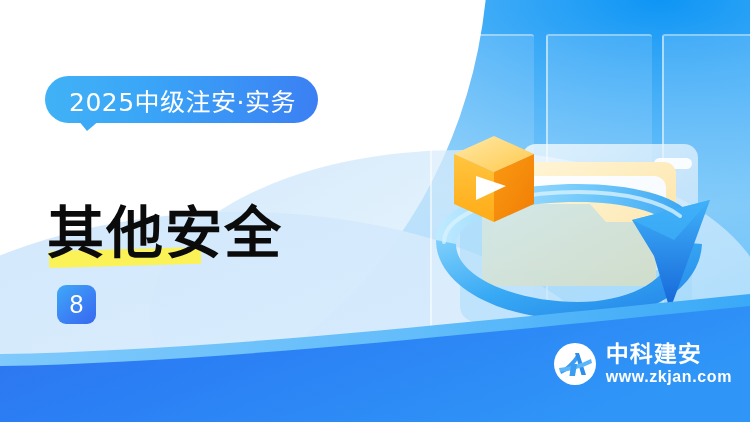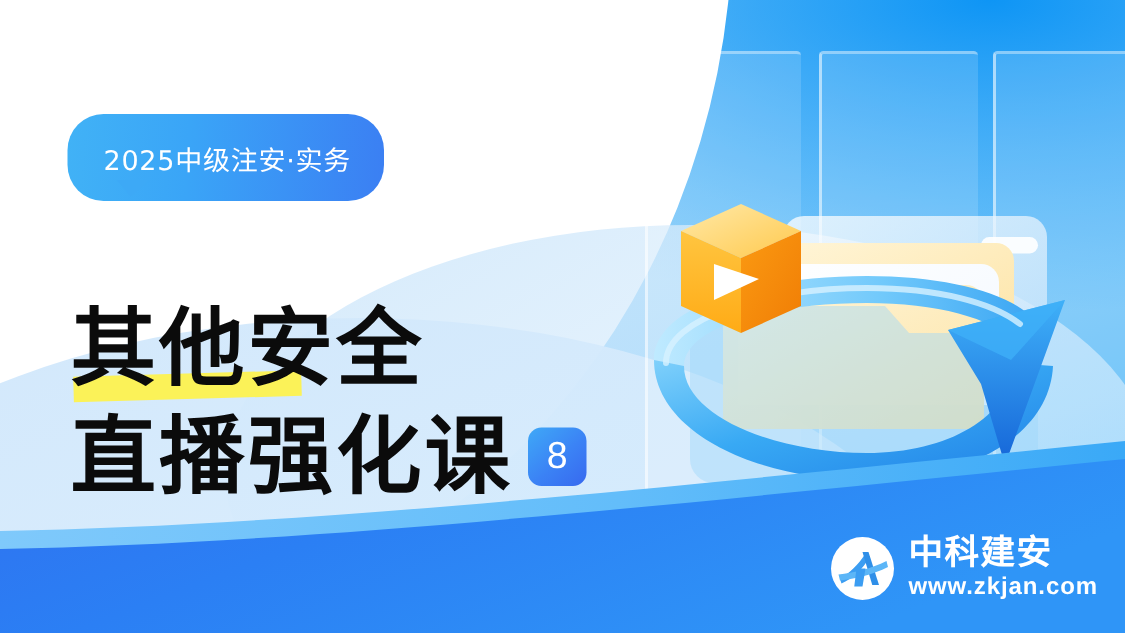--- a/index.html
+++ b/index.html
@@ -104,26 +104,26 @@
   .pill-wrap {
     position: absolute;
     left: 45px;
     top: 76px;
   }
   .pill {
     position: relative;
     display: inline-flex;
     align-items: center;
     justify-content: center;
-    height: 58px;
+    height: 47px;
     padding: 0 22px 0 24px;
     border-radius: 24px;
     background: linear-gradient(95deg, #41b2f6 0%, #3aa5f7 38%, #3b7ff3 100%);
     color: #ffffff;
-    font-size: 18px;
+    font-size: 25px;
     letter-spacing: .5px;
     white-space: nowrap;
     font-family: "DejaVu Sans", "Liberation Sans", sans-serif;
   }
   .pill-tail {
     position: absolute;
     left: 33px;
     top: 44px;
     width: 0; height: 0;
     border-left: 9px solid transparent;
@@ -190,21 +190,21 @@
     left: 418px;
     top: 92px;
     width: 300px;
     height: 250px;
   }
 
   
   .logo {
     position: absolute;
     right: 18px;
-    bottom: 21px;
+    bottom: 36px;
     display: flex;
     align-items: center;
     gap: 9px;
     justify-content: flex-end;
   }
   .logo-mark {
     width: 44px;
     height: 44px;
     flex: 0 0 44px;
   }
@@ -358,21 +358,20 @@
     </div>
     <div class="pill-tail"></div>
   </div>
 
   <div class="headline">
     <div class="h-line">
       <span class="marker"></span>
       <span class="txt">其他安全</span>
     </div>
     <div class="h-line">
-      <span class="txt">直播强化课</span>
       <span class="num-badge">8</span>
     </div>
   </div>
 
   <div class="logo">
     <div class="logo-mark">
       <svg viewBox="0 0 44 44" width="44" height="44" xmlns="http://www.w3.org/2000/svg">
         <circle cx="22" cy="22" r="21" fill="#ffffff"></circle>
         <path d="M7 29 C13 25, 19 20, 24 12 L27 14 C22 23, 15 29, 8 32 Z" fill="#3b9df2"></path>
         <path d="M22 11 L26 11 L33 33 L28.5 33 Z" fill="#2f8fe8"></path>

